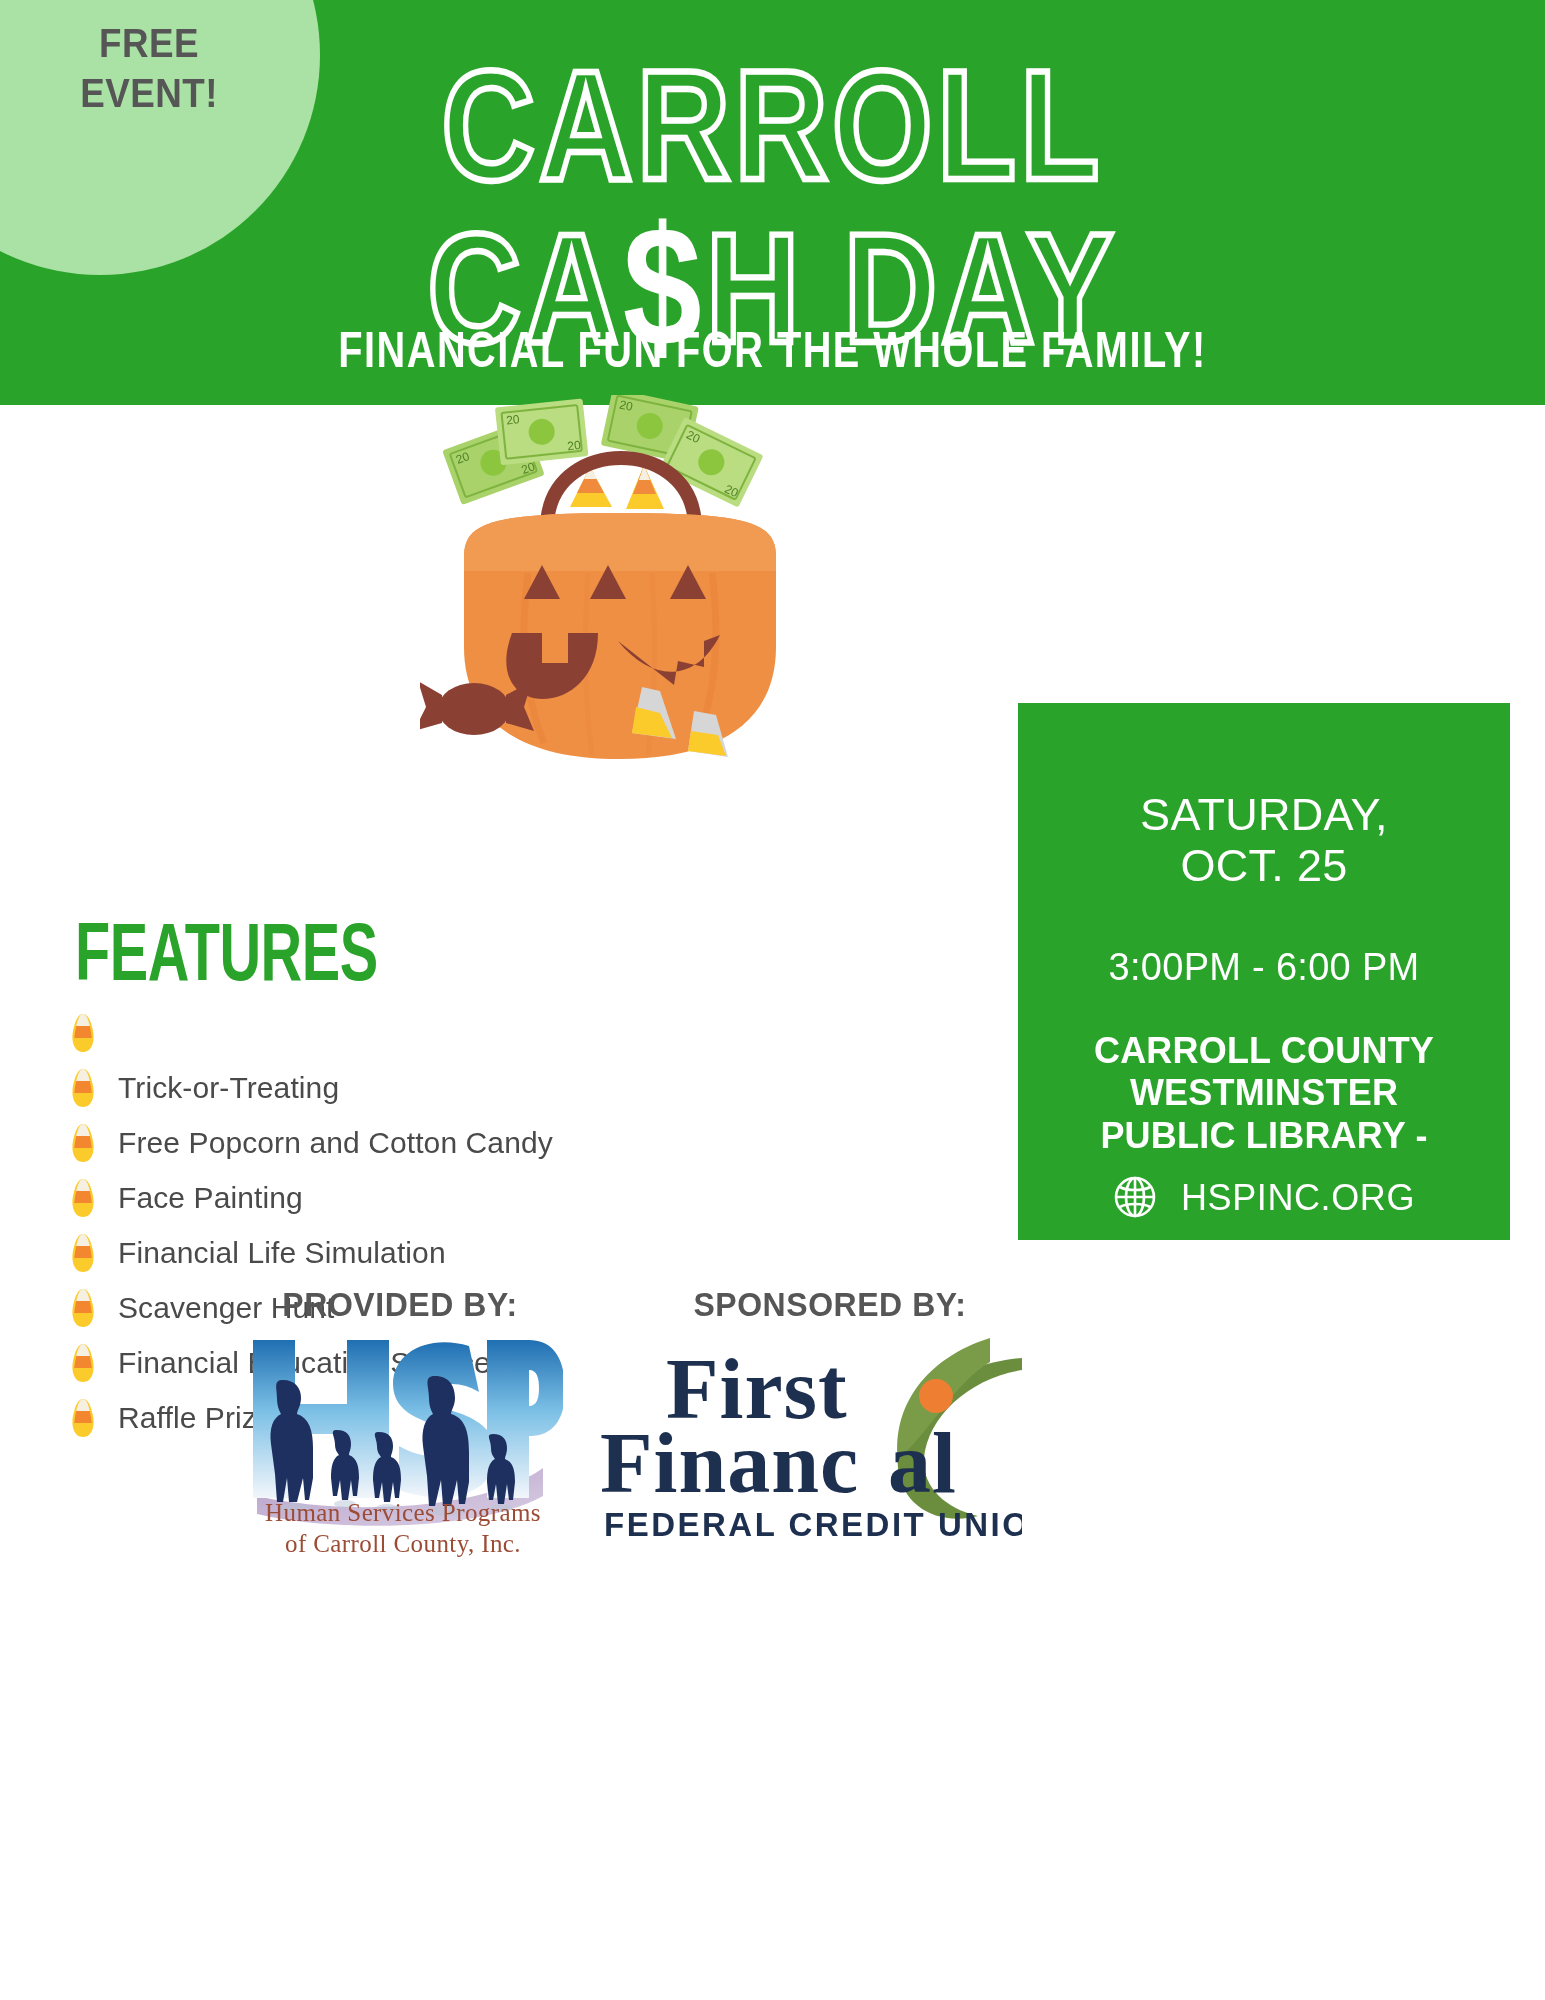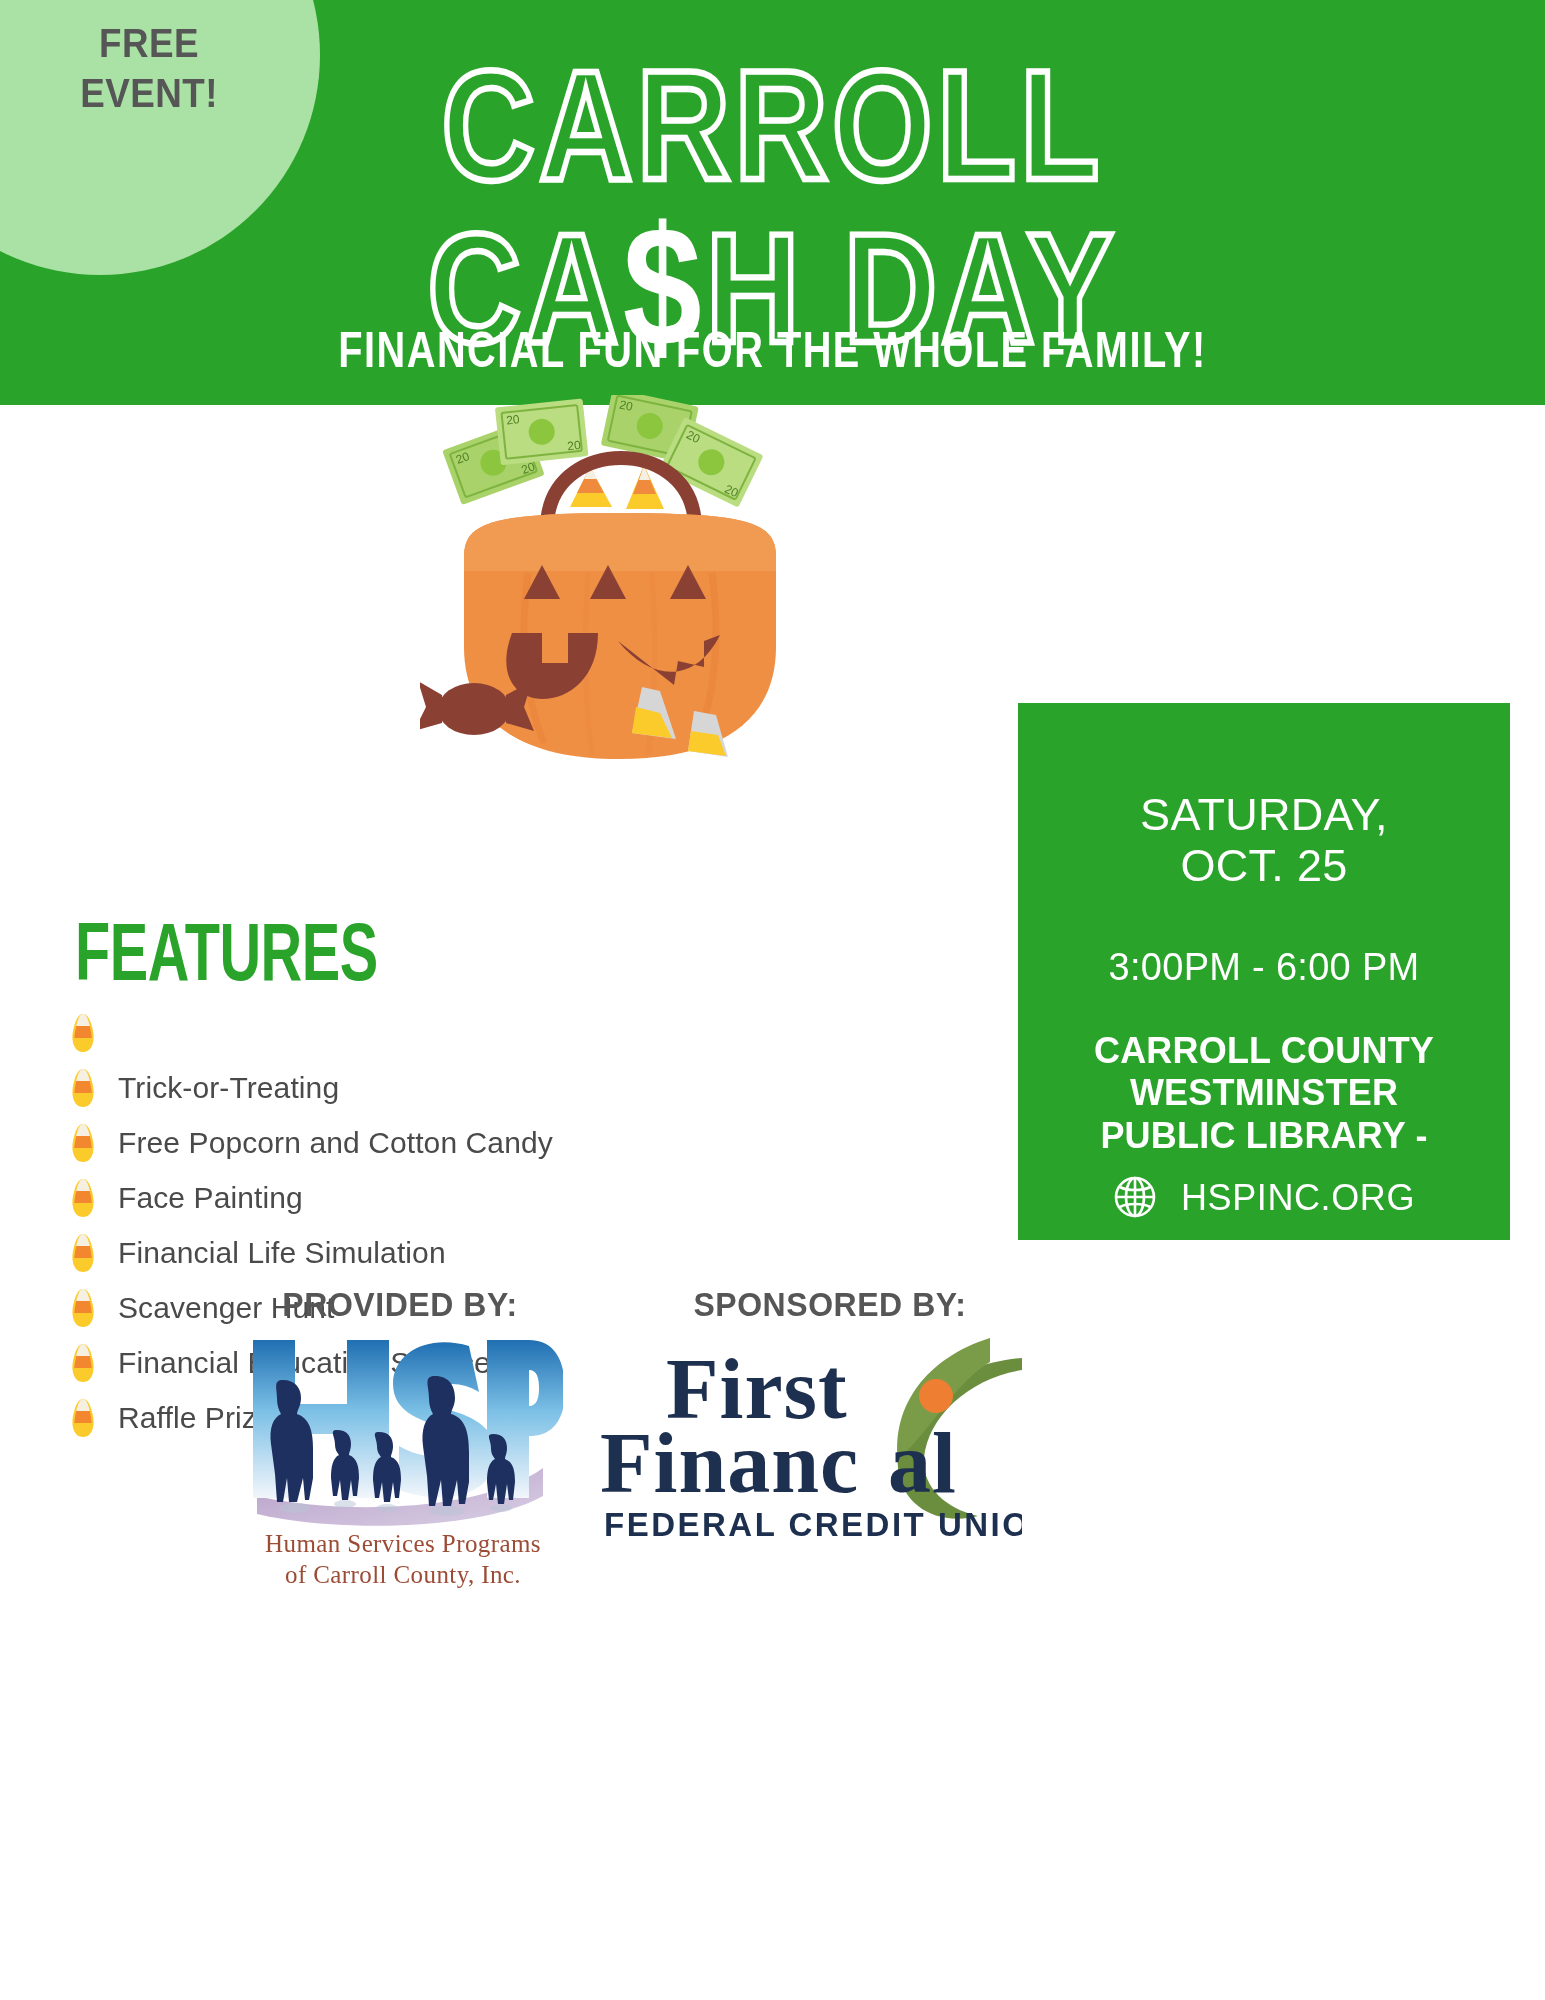--- a/index.html
+++ b/index.html
@@ -111,21 +111,21 @@
   }
   .sponsored-label {
     position: absolute; left: 600px; top: 1285px; width: 460px; text-align: center;
     color: #565656; font-weight: 700; font-size: 34px; letter-spacing: 0.6px;
     transform: scaleX(0.94); transform-origin: center top;
   }
   .hsp-logo { position: absolute; left: 243px; top: 1318px; width: 320px; height: 240px; }
   .hsp-caption {
     position: absolute; left: 228px; top: 1498px; width: 350px; text-align: center;
     color: #9c4b34; font-family: "Liberation Serif", serif;
-    font-size: 25px; line-height: 1.22; letter-spacing: 0.4px; margin-top: 31px;
+    font-size: 25px; line-height: 1.22; letter-spacing: 0.4px;
   }
   .ff-logo { position: absolute; left: 592px; top: 1322px; width: 430px; height: 230px; }
 </style>
 </head>
 <body>
 
 <div class="flyer">
 
   <div class="header">
     <div class="free-badge-circle"></div>

